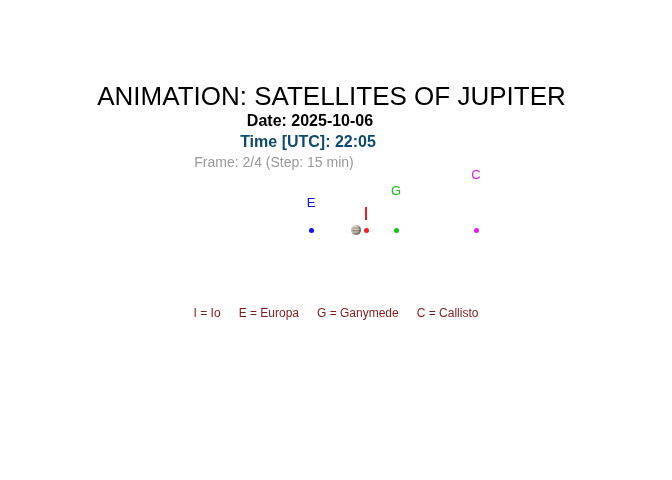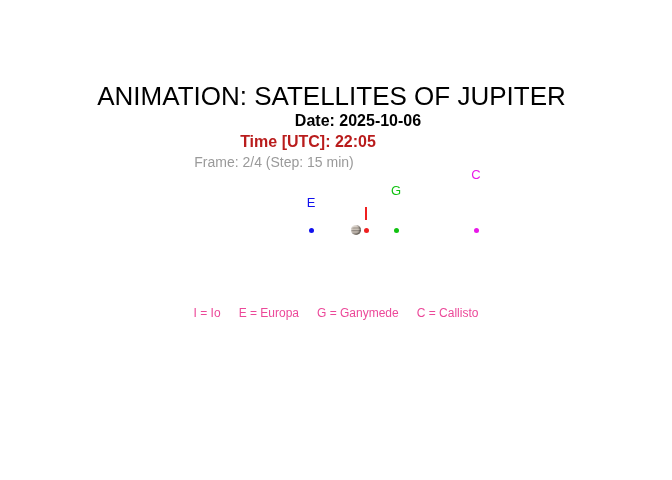--- a/index.html
+++ b/index.html
@@ -41,31 +41,30 @@
   #date-line {
     position: absolute;
     left: 0;
     top: 112px;
     width: 620px;
     font-size: 16px;
     font-weight: 700;
     line-height: 18px;
     color: #000000;
     white-space: nowrap;
-    padding-left: 48px;
   }
   #time-line {
     position: absolute;
     left: 0;
     top: 133px;
     width: 616px;
     font-size: 16px;
     font-weight: 700;
     line-height: 18px;
-    color: #b91c1c;
+    color: #0c4a6e;
     white-space: nowrap;
   }
   #frame-line {
     position: absolute;
     left: 0;
     top: 154px;
     width: 548px;
     font-size: 14px;
     font-weight: 400;
     line-height: 16px;
@@ -162,15 +161,15 @@
   <div class="moon" style="background: rgb(239, 32, 32); left: 363.5px; top: 227.5px;"></div>
       <div class="moon-label" style="color: rgb(239, 32, 32); left: 356px; top: 209px; width: 20px;">I</div>
       <div class="moon" style="background: rgb(17, 17, 238); left: 308.5px; top: 227.5px;"></div>
       <div class="moon-label" style="color: rgb(17, 17, 238); left: 301px; top: 196px; width: 20px;">E</div>
       <div class="moon" style="background: rgb(17, 194, 17); left: 393.5px; top: 227.5px;"></div>
       <div class="moon-label" style="color: rgb(17, 194, 17); left: 386px; top: 184px; width: 20px;">G</div>
       <div class="moon" style="background: rgb(232, 24, 232); left: 473.5px; top: 227.5px;"></div>
       <div class="moon-label" style="color: rgb(232, 24, 232); left: 466px; top: 168px; width: 20px;">C</div>
     </div>
 
-  <div id="legend" style="color: #ec4899;"><span class="legend-entry">I = Io</span><span class="legend-entry">E = Europa</span><span class="legend-entry">G = Ganymede</span><span class="legend-entry">C = Callisto</span></div>
+  <div id="legend" style="color: #7f1d1d;"><span class="legend-entry">I = Io</span><span class="legend-entry">E = Europa</span><span class="legend-entry">G = Ganymede</span><span class="legend-entry">C = Callisto</span></div>
 
 </div>
 
 </body></html>

